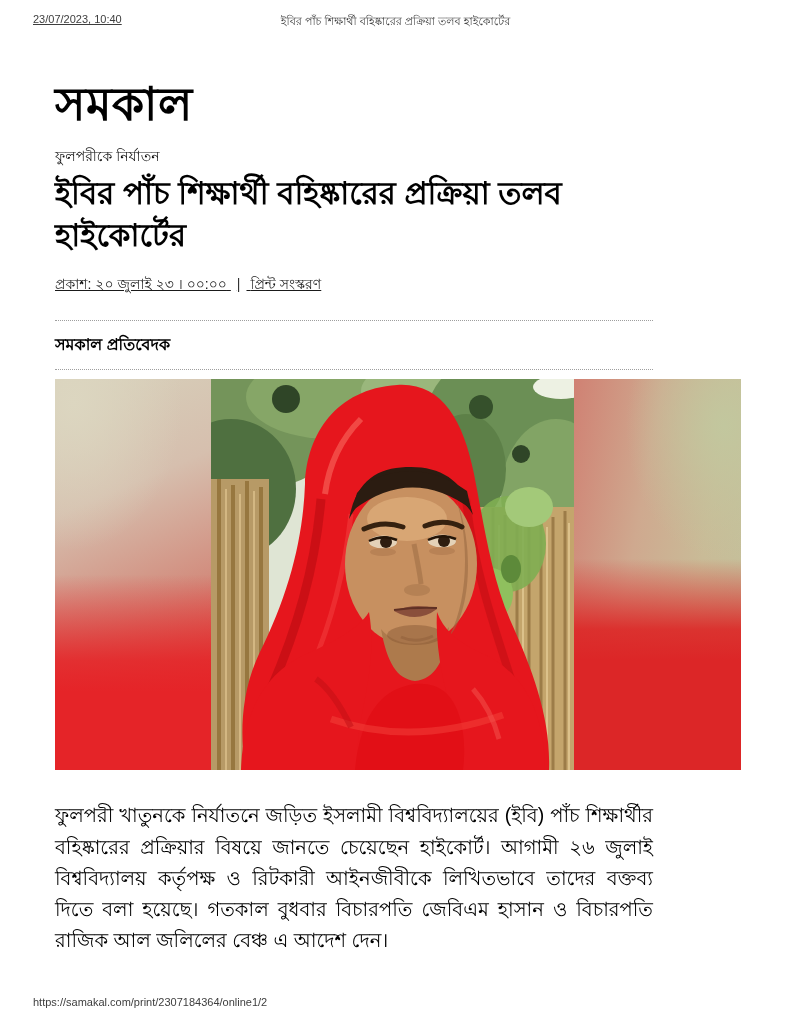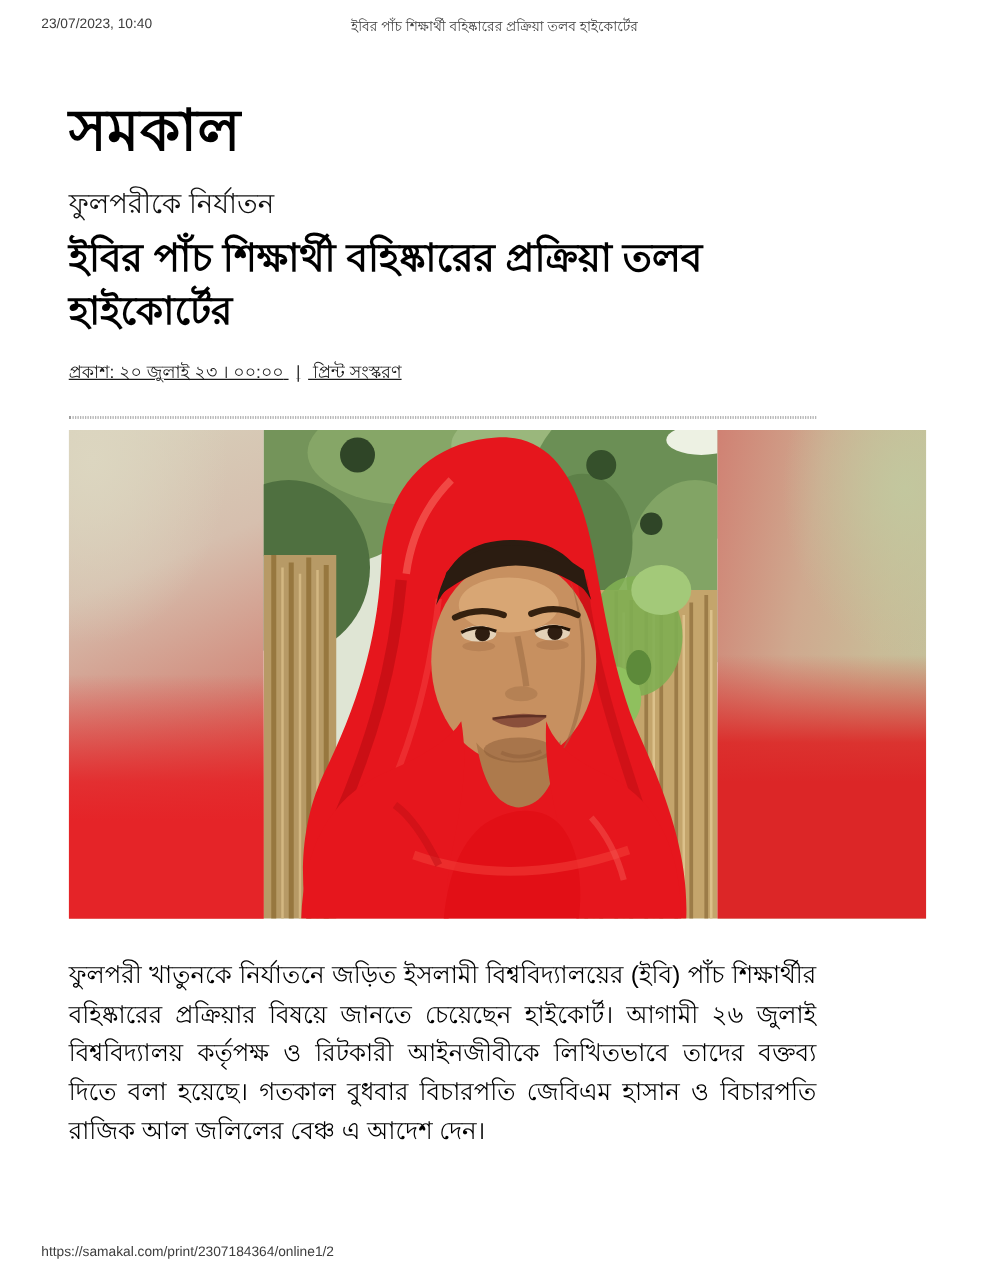--- a/index.html
+++ b/index.html
@@ -4,31 +4,31 @@
 <style>
   * { margin:0; padding:0; box-sizing:border-box; }
   html,body { background:#ffffff; }
   body { font-family:"Liberation Sans","DejaVu Sans",sans-serif; color:#000; }
 
   .sheet { position:relative; width:791px; height:1024px; background:#fff; overflow:hidden; }
 
   
   .print-header { position:absolute; top:13px; left:33px; right:33px; height:14px;
                   font-size:11px; color:#3d3d3d; }
-  .print-header .ph-datetime { position:absolute; left:0; top:0; }
+  .print-header .ph-datetime { position:absolute; left:0; top:0;text-decoration:underline; }
   .print-header .ph-title { display:block; text-align:center; }
   .print-footer { position:absolute; bottom:16px; left:33px; right:33px;
                   display:flex; justify-content:flex-start;
                   font-size:11px; color:#3d3d3d; }
 
   
   .content { position:absolute; left:55px; top:80px; width:598px; }
 
   .masthead { font-size:46px; font-weight:800; line-height:1.05; letter-spacing:0.5px; color:#000; }
-  .kicker { margin-top:17px; font-size:22px; color:#111; }
+  .kicker { margin-top:17px; font-size:14px; color:#111; }
   .headline { margin-top:4px; font-size:31px; font-weight:700; line-height:1.34; color:#000; }
   .meta { margin-top:17px; font-size:14px; color:#1a1a1a;text-decoration:underline; }
   .meta .sep { margin:0 6px; color:#333; }
 
   .rule { border:none; border-top:1px dotted #9e9e9e; height:0; }
   .rule-top { margin-top:23px; }
   .byline { margin:11px 0 10px 0; font-size:16px; font-weight:700; color:#000; }
 
   
   .photo { margin-top:9px; width:686px; height:391px; display:flex; overflow:hidden; }
@@ -68,20 +68,21 @@
 
     <h1 class="headline">ইবির পাঁচ শিক্ষার্থী বহিষ্কারের প্রক্রিয়া তলব হাইকোর্টের</h1>
 
     <div class="meta">
       <span>প্রকাশ: ২০ জুলাই ২৩ । ০০:০০</span>
       <span class="sep">|</span>
       <span>প্রিন্ট সংস্করণ</span>
     </div>
 
     <hr class="rule rule-top">
+    <div class="byline">সমকাল প্রতিবেদক</div>
     <hr class="rule">
 
     <figure class="photo">
       <div class="blur-left"></div>
       <svg viewBox="0 0 363 391" preserveAspectRatio="none" aria-hidden="true">
 
         <rect width="363" height="391" fill="#dfe5d4"></rect>
         <ellipse cx="45" cy="35" rx="95" ry="75" fill="#74945a"></ellipse>
         <ellipse cx="20" cy="110" rx="65" ry="70" fill="#4f7040"></ellipse>
         <ellipse cx="120" cy="18" rx="85" ry="42" fill="#86a667"></ellipse>

